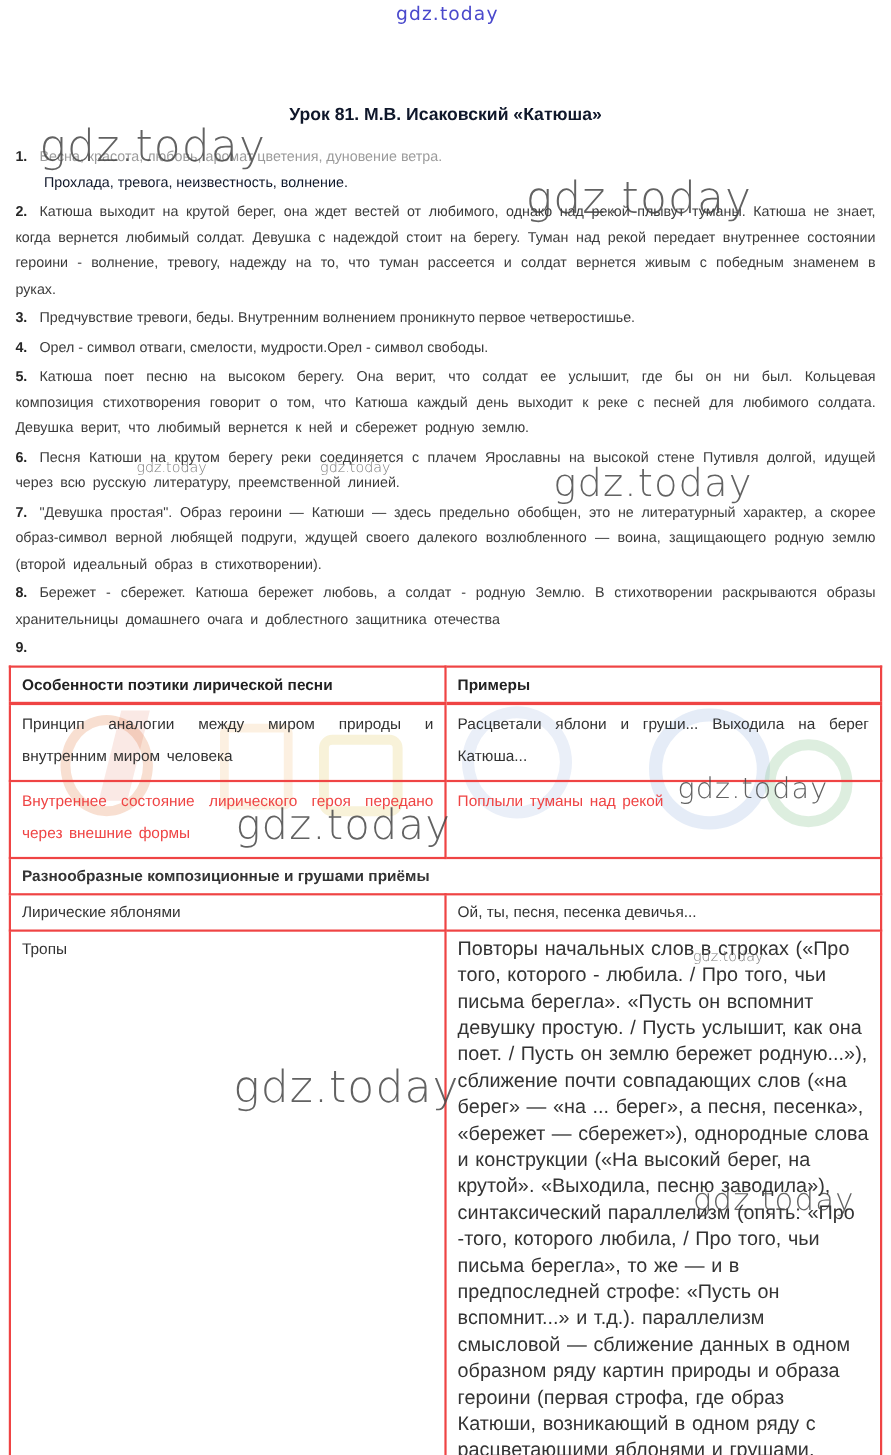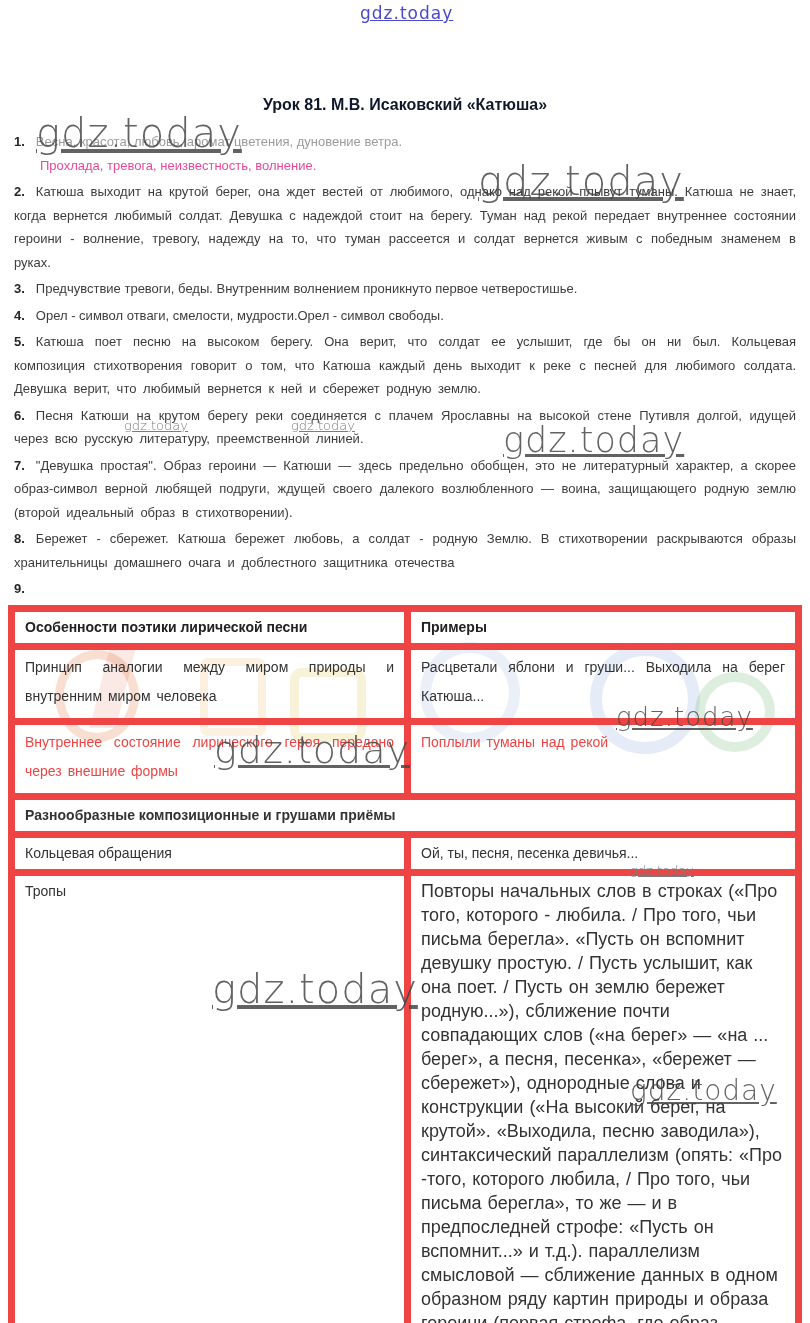--- a/index.html
+++ b/index.html
@@ -2,46 +2,46 @@
 <html><head>
 <meta charset="utf-8">
 <style>
   html,body{margin:0;padding:0;}
   body{
     width:810px;height:1323px;background:#ffffff;position:relative;overflow:hidden;
     font-family:"Liberation Sans","DejaVu Sans",sans-serif;color:#3c3c3c;
   }
   
   .wm{position:absolute;white-space:nowrap;z-index:6;font-family:"DejaVu Sans",sans-serif;
-      font-weight:300;color:rgba(70,70,70,.85);letter-spacing:1px;text-decoration:underline;}
+      font-weight:300;color:rgba(70,70,70,.85);letter-spacing:1px;}
   .wm-blue{font-size:17px;color:#4a49cc;font-weight:400;letter-spacing:1px;}
   .wm-sm{font-size:13px;color:#7b7b7b;letter-spacing:0;}
   
   .ghost{position:absolute;left:0;top:628px;width:810px;height:130px;z-index:1;pointer-events:none;}
   .ghost span{position:absolute;display:block;}
   .g1{left:55px;top:22px;width:66px;height:74px;border:9px solid rgba(225,110,45,.22);border-radius:50%;}
   .g2{left:100px;top:18px;width:26px;height:82px;background:rgba(215,70,45,.12);transform:skewX(-14deg);}
   .g3{left:290px;top:40px;width:58px;height:56px;border:9px solid rgba(222,195,80,.22);border-radius:12px;}
   .g4{left:420px;top:14px;width:78px;height:80px;border:11px solid rgba(150,175,220,.20);border-radius:50%;}
   .g5{left:590px;top:16px;width:86px;height:86px;border:12px solid rgba(155,183,226,.26);border-radius:50%;}
   .g6{left:695px;top:44px;width:60px;height:60px;border:10px solid rgba(125,190,130,.26);border-radius:50%;}
   .g7{left:200px;top:30px;width:50px;height:62px;border:8px solid rgba(235,160,70,.16);border-radius:8px;}
   
   .doc{position:relative;z-index:2;padding:96px 14px 0 14px;}
   .title{font-size:16px;font-weight:700;color:#0f172a;text-align:center;margin:0 0 16px 0;}
   .para{font-size:13px;line-height:23.5px;margin:0 0 3px 0;text-align:justify;word-spacing:3px;}
   .para.single{text-align:left;word-spacing:normal;}
   .num{font-weight:700;color:#262626;padding-right:11px;}
   .hang{padding-left:26px;text-indent:-26px;}
   .fade1{color:#9b9b9b;}
-  .fade2{color:#ec4899;margin-top:26px;}
+  .fade2{color:#0f172a;margin-top:26px;}
   
   table.ans{border-collapse:collapse;width:794px;margin:4px 0 0 -6px;background:transparent;
             font-size:14px;position:relative;z-index:2;}
-  table.ans th,table.ans td{border:7px solid #ef4444;vertical-align:top;text-align:left;
+  table.ans th,table.ans td{border:2px solid #ef4444;vertical-align:top;text-align:left;
             padding:3px 10px 4px 10px;line-height:24px;color:#333;}
   table.ans th{font-weight:700;border-bottom-width:3px;color:#222;}
   col.c1{width:396px;}
   tr.tall td{line-height:29px;padding-bottom:7px;text-align:justify;word-spacing:2px;}
   td.spanrow{font-weight:700;color:#222;}
   td.trop{font-size:18px;line-height:24.5px;text-align:justify;word-spacing:1px;padding:4px 9px 8px 10px;}
   tr.tall td.softl{color:#ef4444;}
   
   .verse{display:flex;margin:20px 0 0 4px;font-size:14px;line-height:25px;color:#8c8c8c;}
   .verse .vnum{font-weight:700;color:#3a3a3a;width:27px;flex:none;}
@@ -131,21 +131,21 @@
       <td>Расцветали яблони и груши... Выходила на берег Катюша...</td>
     </tr>
     <tr class="tall">
       <td class="softl">Внутреннее состояние лирического героя передано через внешние формы</td>
       <td class="softl">Поплыли туманы над рекой</td>
     </tr>
     <tr>
       <td class="spanrow" colspan="2">Разнообразные композиционные и грушами приёмы</td>
     </tr>
     <tr>
-      <td>Кольцевая обращения</td>
+      <td>Лирические яблонями</td>
       <td>Ой, ты, песня, песенка девичья...</td>
     </tr>
     <tr>
       <td>Тропы</td>
       <td class="trop">Повторы начальных слов в строках («Про того, которого - любила. / Про того, чьи письма берегла». «Пусть он вспомнит девушку простую. / Пусть услышит, как она поет. / Пусть он землю бережет родную...»), сближение почти совпадающих слов («на берег» — «на ... берег», а песня, песенка», «бережет — сбережет»), однородные слова и конструкции («На высокий берег, на крутой». «Выходила, песню заводила»), синтаксический параллелизм (опять: «Про -того, которого любила, / Про того, чьи письма берегла», то же — и в предпоследней строфе: «Пусть он вспомнит...» и т.д.). параллелизм смысловой — сближение данных в одном образном ряду картин природы и образа героини (первая строфа, где образ Катюши, возникающий в одном ряду с расцветающими яблонями и грушами, уподобляется весне).</td>
     </tr>
   </tbody>
     </table>
 
   <div class="verse">

